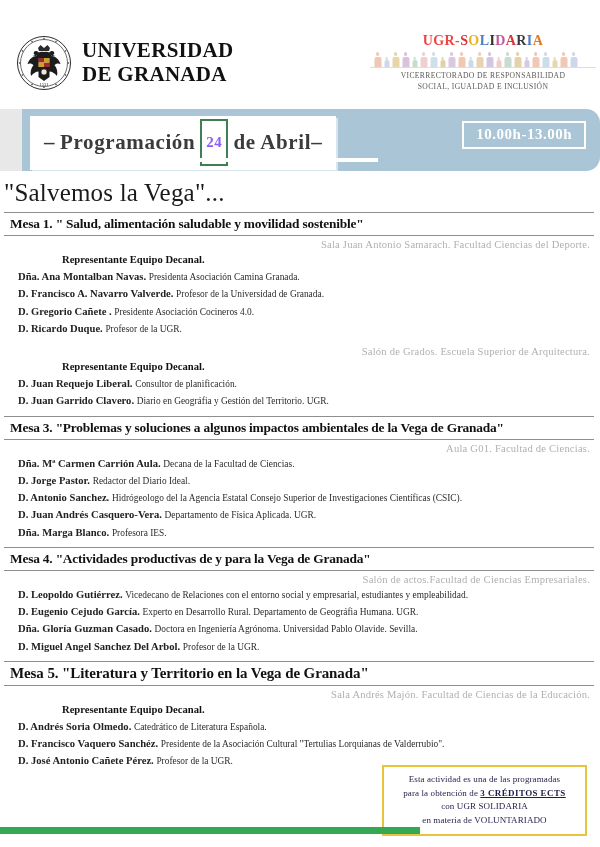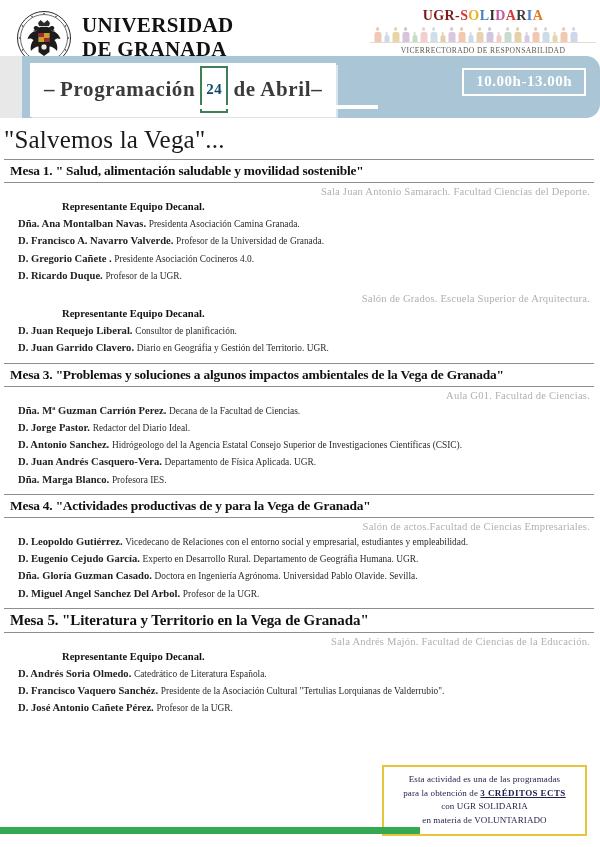--- a/index.html
+++ b/index.html
@@ -12,24 +12,25 @@
     height: 847px;
     background: #ffffff;
     font-family: "Liberation Serif", "DejaVu Serif", serif;
     color: #1a1a1a;
     overflow: hidden;
     position: relative;
   }
 
   
   .header {
-    height: 56px;
+    height: 84px;
     display: flex;
     align-items: flex-start;
     position: relative;
+    margin-top: 25px;
   }
   .ugr-logo-block {
     display: flex;
     align-items: center;
     padding-left: 16px;
     padding-top: 10px;
   }
   .ugr-seal {
     width: 56px;
     height: 56px;
@@ -55,21 +56,21 @@
     text-align: center;
   }
   .solidaria-title {
     font-size: 14px;
     font-weight: bold;
     font-family: "Liberation Serif", "DejaVu Serif", serif;
     letter-spacing: 0.4px;
     line-height: 1.1;
     white-space: nowrap;
   }
-  .solidaria-title .k { color: #7f1d1d; }
+  .solidaria-title .k { color: #ef4444; }
   .people-strip {
     margin-top: 2px;
     height: 17px;
     position: relative;
     overflow: hidden;
     border-bottom: 1px solid #e2ddd6;
   }
   .ppl { position: absolute; bottom: 0; }
   .ppl .head { border-radius: 50%; position: absolute; left: 50%; transform: translateX(-50%); top: 0; }
   .ppl .body { position: absolute; bottom: 0; left: 50%; transform: translateX(-50%); border-radius: 2px 2px 0 0; }
@@ -114,21 +115,21 @@
     display: flex;
     align-items: center;
     gap: 5px;
   }
   .day-box {
     border: 2px solid #3f7f54;
     padding: 12px 4px;
     font-size: 15px;
     line-height: 1.25;
     display: inline-block;
-    color: #0c4a6e;
+    color: #8b5cf6;
   }
   .banner-underline {
     position: absolute;
     left: 48px;
     top: 49px;
     width: 330px;
     height: 4px;
     background: #ffffff;
   }
   .time-badge {
@@ -427,21 +428,21 @@
         <div class="people">
           <div class="rep-line">Representante Equipo Decanal.</div>
           <div class="prow"><span class="nm">D. Juan Requejo Liberal. </span><span class="role">Consultor de planificación.</span></div>
           <div class="prow"><span class="nm">D. Juan Garrido Clavero. </span><span class="role">Diario en Geográfia y Gestión del Territorio. UGR.</span></div>
         </div>
       </div>
       <div class="mesa">
         <div class="mesa-head tight">Mesa 3. "Problemas y soluciones  a algunos impactos ambientales de  la Vega de Granada"</div>
         <div class="venue">Aula G01. Facultad de Ciencias.</div>
         <div class="people">
-          <div class="prow"><span class="nm">Dña. Mª Guzman Carrión Perez. </span><span class="role">Decana de la Facultad de Ciencias.</span></div>
+          <div class="prow"><span class="nm">Dña. Mª Carmen Carrión Aula. </span><span class="role">Decana de la Facultad de Ciencias.</span></div>
           <div class="prow"><span class="nm">D. Jorge Pastor. </span><span class="role">Redactor del Diario Ideal.</span></div>
           <div class="prow"><span class="nm">D. Antonio Sanchez. </span><span class="role">Hidrógeologo del la Agencia Estatal Consejo Superior de Investigaciones Científicas (CSIC).</span></div>
           <div class="prow"><span class="nm">D. Juan Andrés  Casquero-Vera. </span><span class="role">Departamento de Física Aplicada. UGR.</span></div>
           <div class="prow"><span class="nm">Dña. Marga Blanco. </span><span class="role">Profesora IES.</span></div>
         </div>
       </div>
       <div class="mesa">
         <div class="mesa-head tight">Mesa 4.  "Actividades productivas de y para la Vega de Granada"</div>
         <div class="venue">Salón de actos.Facultad de Ciencias Empresariales.</div>
         <div class="people">

